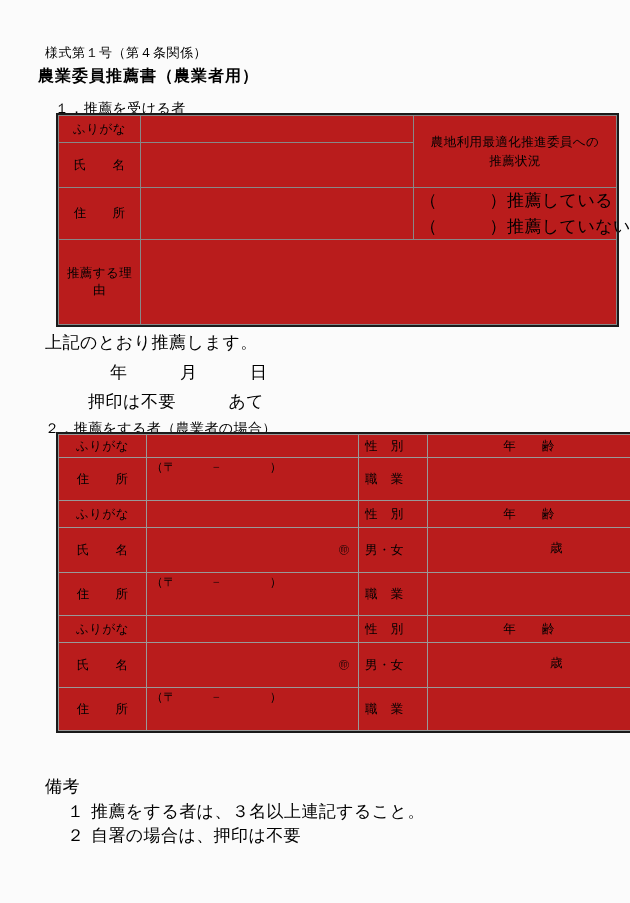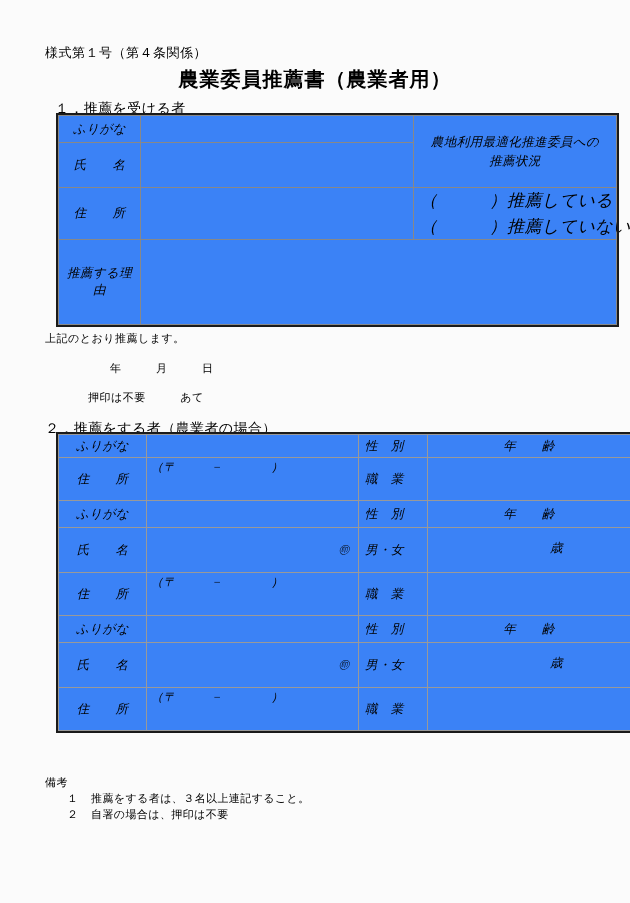--- a/index.html
+++ b/index.html
@@ -29,43 +29,43 @@
     top: 44px;
     font-size: 13px;
     letter-spacing: 0.5px;
     white-space: nowrap;
   }
   .doc-title {
     position: absolute;
     left: 0;
     right: 0;
     top: 66px;
-    text-align: center;
-    font-size: 20px;
+    text-align: left;
+    font-size: 16px;
     font-weight: bold;
     letter-spacing: 1px;
+    padding-left: 38px;
   }
 
   
   .sec-head {
     position: absolute;
     font-size: 14px;
     letter-spacing: 0.4px;
     white-space: nowrap;
   }
   #sec1-head { left: 55px; top: 100px; }
   #sec2-head { left: 45px; top: 420px; text-align: right; }
 
   
   table.form {
     border-collapse: collapse;
     position: absolute;
     table-layout: fixed;
-    background: #3b82f6;
-    font-style: italic;
+    background: #b91c1c;
   }
   table.form td {
     border: 1px solid #888888;
     font-size: 12.5px;
     padding: 0 6px;
     vertical-align: middle;
     letter-spacing: 0.4px;
   }
   .outer {
     outline: 2px solid #1a1a1a;
@@ -95,21 +95,21 @@
     white-space: nowrap;
   }
   .reason-label {
     width: 117px;
     text-align: center;
   }
 
   
   .mid-text {
     position: absolute;
-    font-size: 11px;
+    font-size: 17px;
     letter-spacing: 0.5px;
     white-space: nowrap;
   }
   #mid-line1 { left: 45px; top: 331px; }
   #mid-line2 { left: 110px; top: 361px; }
   #mid-line3 { left: 88px; top: 390px; }
 
   
   #table2 {
     left: 58px;
@@ -170,21 +170,21 @@
     top: 12px;
     font-size: 12.5px;
   }
   .hdr-center { text-align: center; }
 
   
   .notes {
     position: absolute;
     left: 45px;
     top: 775px;
-    font-size: 11px;
+    font-size: 17px;
     letter-spacing: 0.4px;
   }
   .notes .nrow {
     white-space: nowrap;
     line-height: 1.45;
   }
   .notes .nrow.indent {
     padding-left: 22px;
   }
   .nnum { display: inline-block; width: 24px; }

